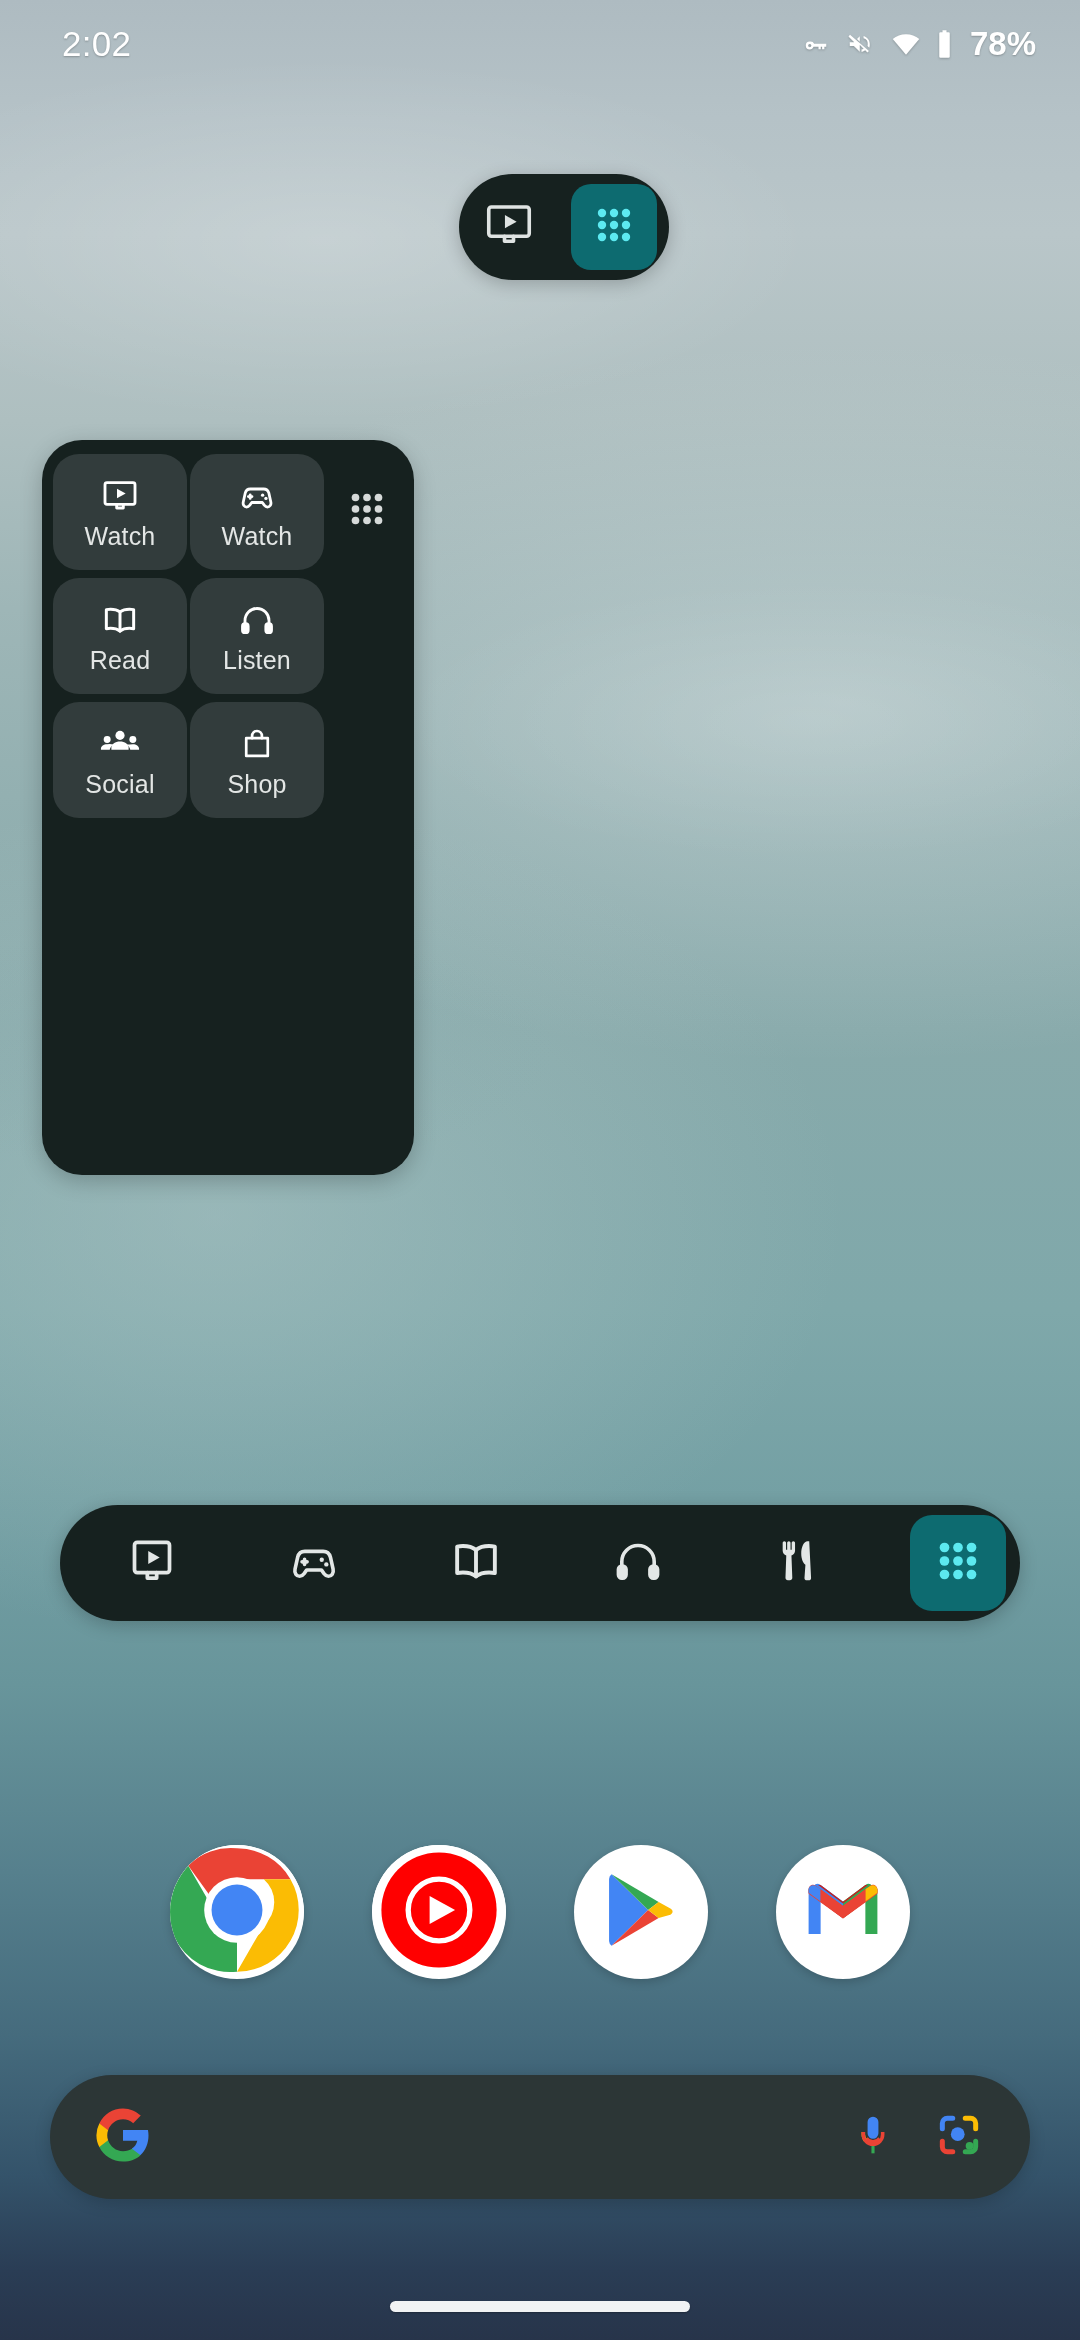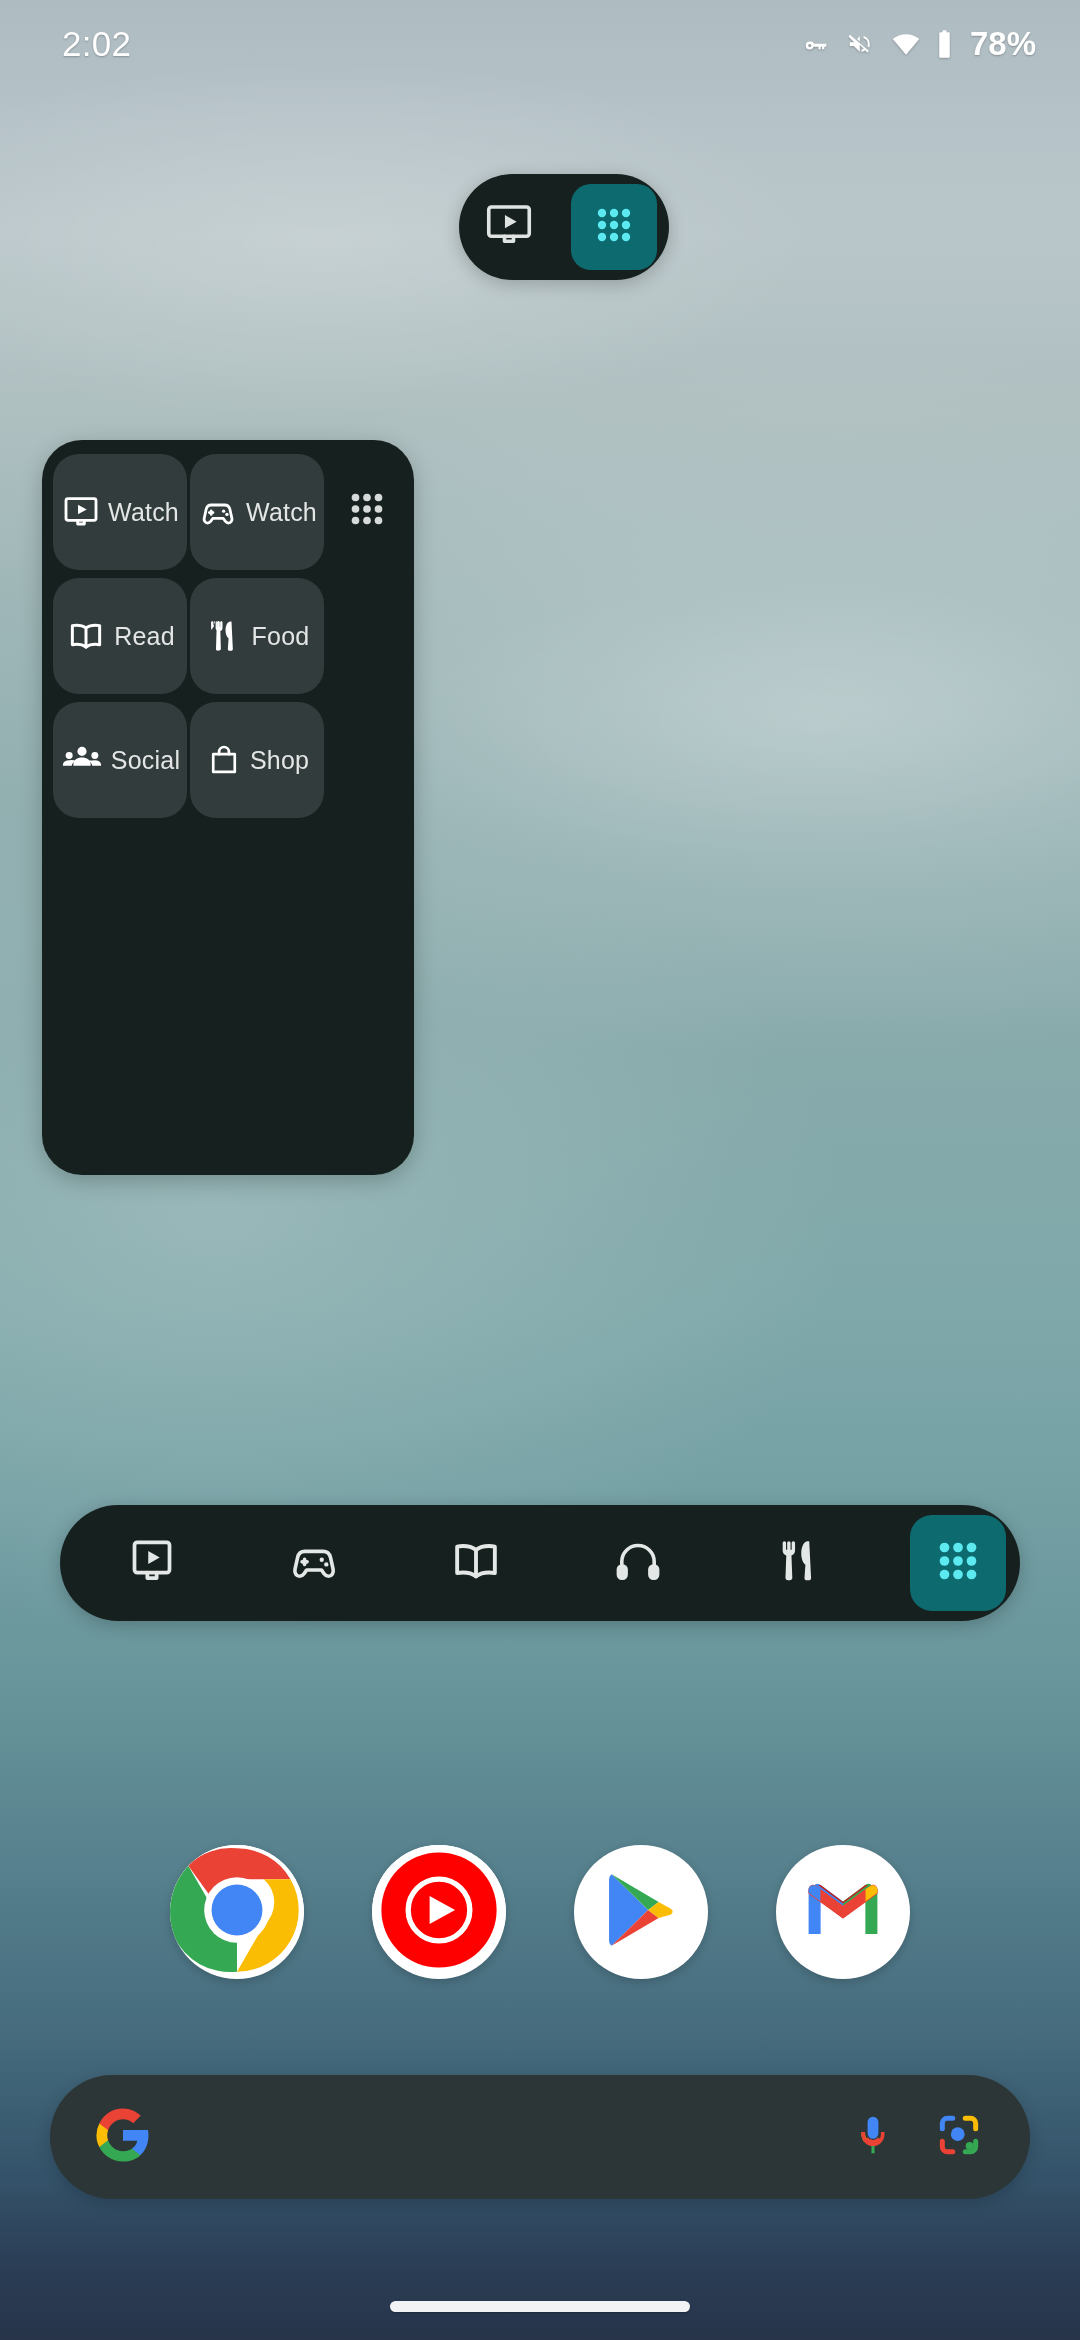--- a/index.html
+++ b/index.html
@@ -86,21 +86,21 @@
     box-shadow:0 6px 22px rgba(0,0,0,0.22);
   }
   #category-panel .grid {
     position:absolute; left:11px; top:14px;
     display:grid; grid-template-columns:134px 134px;
     gap:8px 3px;
   }
   .cat-tile {
     width:134px; height:116px;
     background:#323c3c; border-radius:26px;
-    display:flex; flex-direction:row; align-items:center; justify-content:center;
+    display:flex; flex-direction:column; align-items:center; justify-content:center;
     gap:7px;
   }
   .cat-tile .glyph { height:42px; display:flex; align-items:center; justify-content:center; }
   .cat-tile .cat-label {
     font-size:25px; color:#e3e6e5; letter-spacing:0.2px; line-height:1;
   }
   #panel-allapps-dots {
     position:absolute; right:21px; top:45px;
     width:52px; height:52px;
     display:flex; align-items:center; justify-content:center;
@@ -248,32 +248,31 @@
       <div class="cat-tile">
         <span class="glyph">
           <svg width="42" height="42" viewBox="0 0 24 24" fill="none" stroke="#fff" stroke-width="1.7" stroke-linejoin="round">
             <path d="M12 7.4C10.6 6.3 8.8 5.8 6.6 5.8c-.9 0-1.7.1-2.4.25V17c.7-.15 1.5-.25 2.4-.25 2.2 0 4 .5 5.4 1.6 1.4-1.1 3.2-1.6 5.4-1.6.9 0 1.7.1 2.4.25V6.05c-.7-.15-1.5-.25-2.4-.25-2.2 0-4 .5-5.4 1.6z"></path>
             <path d="M12 7.4v11" stroke-linecap="round"></path>
           </svg>
         </span>
         <span class="cat-label">Read</span>
       </div>
 
-
-      <div class="cat-tile">
-        <span class="glyph">
-          <svg width="40" height="40" viewBox="0 0 24 24" fill="#fff">
-            <path d="M7.1 3.2c-.4 0-.7.3-.7.7v3.4c0 .45.2.8.55.95l-.35 11.5c-.02.6.45 1.05 1 1.05s1.02-.45 1-1.05L8.25 8.25c.35-.15.55-.5.55-.95V3.9c0-.4-.3-.7-.7-.7s-.7.3-.7.7v2.8h-.3V3.9c0-.4-.3-.7-.7-.7h.7z"></path>
-            <path d="M6.1 3.2c-.4 0-.7.3-.7.7v2.8h-.35V3.9c0-.4-.3-.7-.7-.7s-.7.3-.7.7v3.4c0 .45.2.8.55.95"></path>
-            <path d="M4.35 3.2c-.4 0-.7.3-.7.7v3.4c0 .85.55 1.55 1.3 1.75l-.33 10.65c-.02.6.45 1.05 1 1.05s1.02-.45 1-1.05L6.3 9.05c.75-.2 1.3-.9 1.3-1.75V3.9c0-.4-.3-.7-.7-.7s-.7.3-.7.7v2.85h-.35V3.9c0-.4-.3-.7-.7-.7s-.7.3-.7.7v2.85h-.35V3.9c0-.4-.3-.7-.7-.7z" transform="translate(2.9 0)"></path>
-            <path d="M15.2 3.3c-1.6 0-2.9 2.4-2.9 5.3 0 2.2.75 4.05 1.85 4.85l-.45 6.35c-.04.6.43 1.1 1.02 1.1h.96c.6 0 1.06-.5 1.02-1.1L15.9 3.35a2.2 2.2 0 0 0-.7-.05z"></path>
-          </svg>
-        </span>
-        <span class="cat-label">Food</span>
-      </div>
+      <div class="cat-tile">
+        <span class="glyph">
+          <svg width="40" height="40" viewBox="0 0 24 24" fill="none" stroke="#fff" stroke-width="1.7">
+            <path d="M4.8 15.3v-3a7.2 7.2 0 0 1 14.4 0v3" stroke-linecap="round"></path>
+            <rect x="3.3" y="14.2" width="3.4" height="5.4" rx="1.5" fill="#fff" stroke="#fff"></rect>
+            <rect x="17.3" y="14.2" width="3.4" height="5.4" rx="1.5" fill="#fff" stroke="#fff"></rect>
+          </svg>
+        </span>
+        <span class="cat-label">Listen</span>
+      </div>
+
 
       <div class="cat-tile">
         <span class="glyph">
           <svg width="44" height="44" viewBox="0 0 24 24" fill="#fff">
             <circle cx="12" cy="7.3" r="2.5"></circle>
             <path d="M12 10.6c-2.6 0-4.7 1.5-4.7 3.3v1.3h9.4v-1.3c0-1.8-2.1-3.3-4.7-3.3z"></path>
             <circle cx="5" cy="9.6" r="1.9"></circle>
             <path d="M5 12.1c-1.9 0-3.4 1.1-3.4 2.4v.7H6.4c.2-1.2 1-2.25 2.1-2.9A6.3 6.3 0 0 0 5 12.1z"></path>
             <circle cx="19" cy="9.6" r="1.9"></circle>
             <path d="M19 12.1c-1.2 0-2.35.25-3.5.2 1.1.65 1.9 1.7 2.1 2.9h4.8v-.7c0-1.3-1.5-2.4-3.4-2.4z"></path>

